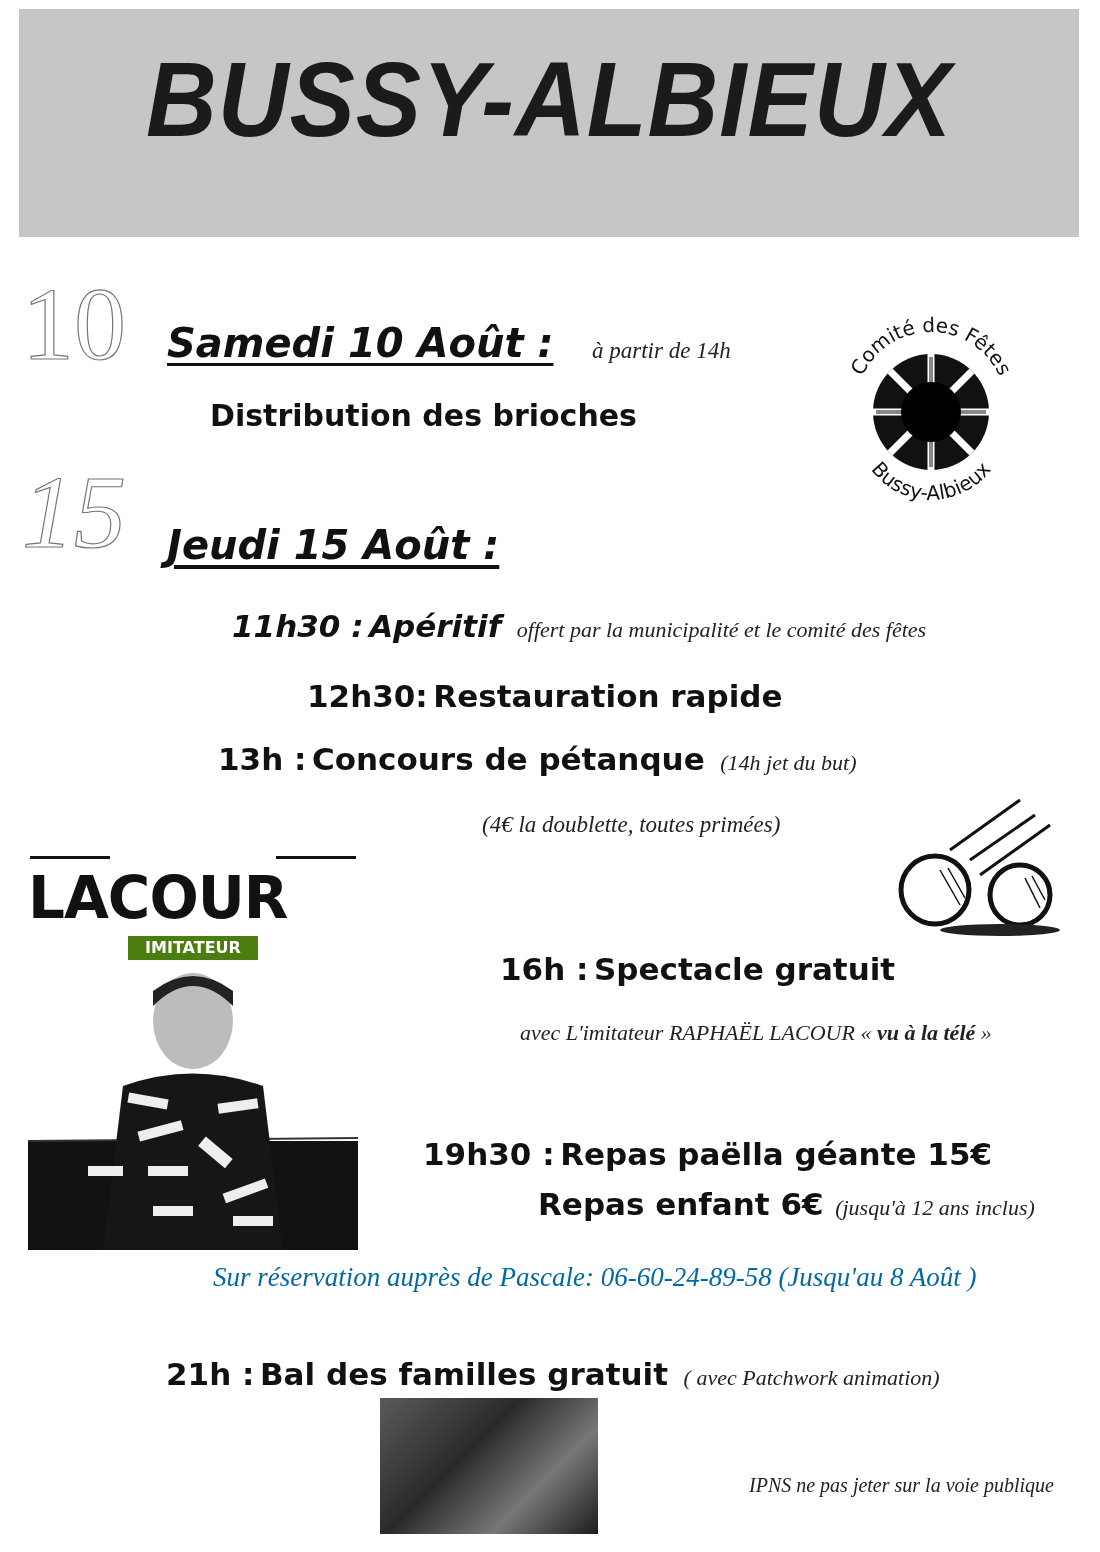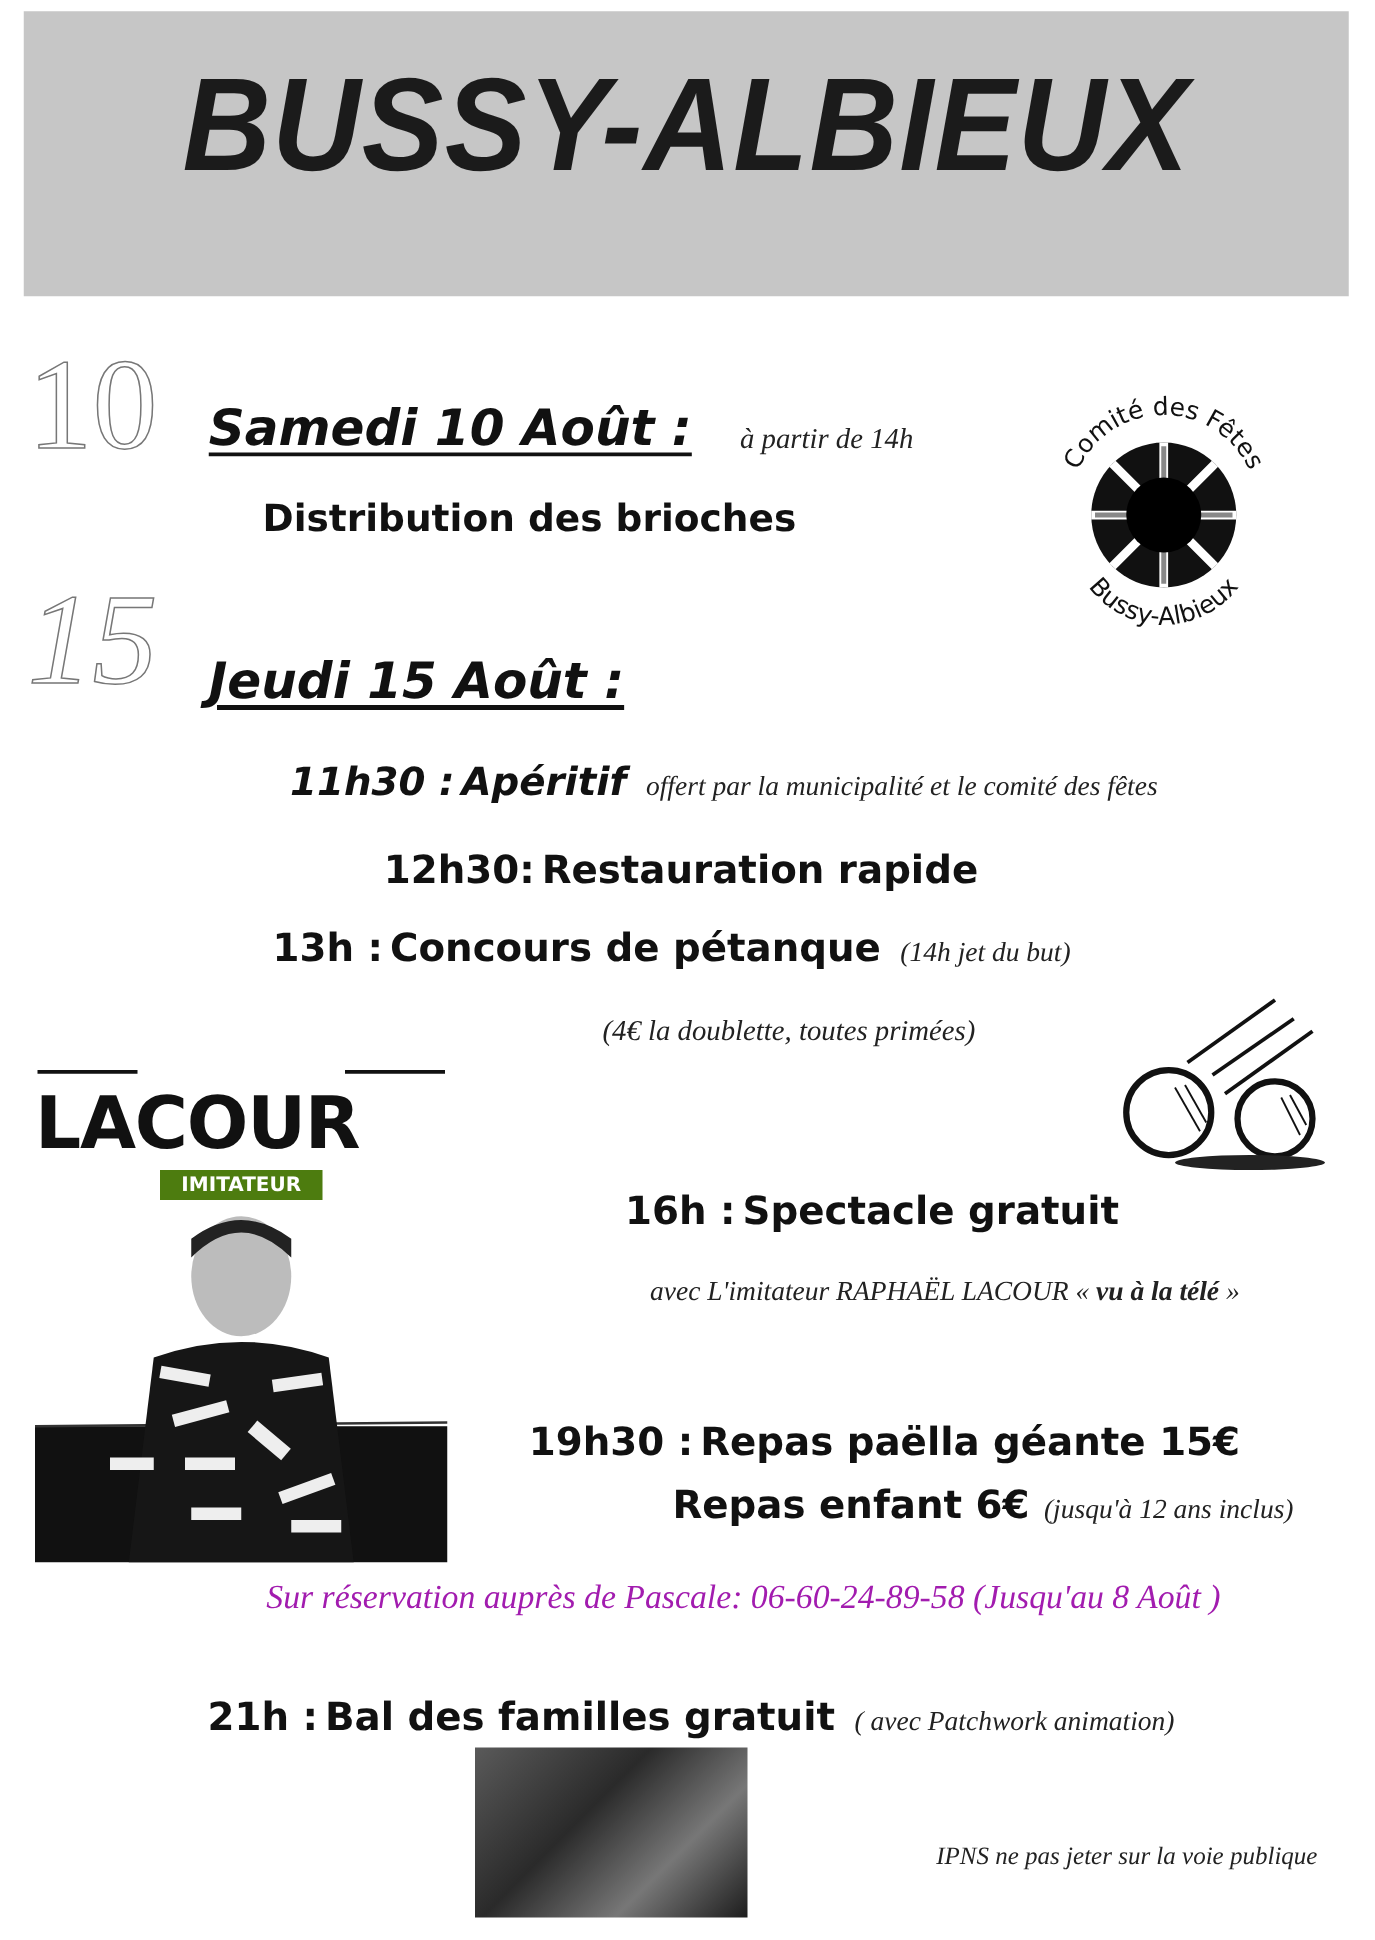--- a/index.html
+++ b/index.html
@@ -34,21 +34,21 @@
     font-weight:bold; font-size:58px; color:#111; letter-spacing:-1px; }
   .lacour-tag { position:absolute; left:100px; top:98px; width:130px; height:24px; background:#4d7c0f; color:#fff;
     font-family:"DejaVu Sans", sans-serif; font-weight:bold; font-size:16px; text-align:center; line-height:24px; }
   .lacour-photo { position:absolute; left:0; top:128px; width:330px; height:284px; }
 
   .petanque { position:absolute; left:880px; top:790px; width:190px; height:150px; }
   .band-photo { position:absolute; left:380px; top:1398px; width:218px; height:136px;
     background:linear-gradient(135deg,#5a5a5a 0%,#2a2a2a 40%,#777 70%,#1d1d1d 100%); }
 
   .reservation { position:absolute; left:213px; top:1262px; font-family:"Liberation Serif", serif; font-style:italic;
-    font-size:27px; color:#a21caf; white-space:nowrap; }
+    font-size:27px; color:#0369a1; white-space:nowrap; }
   .ipns { position:absolute; left:749px; top:1474px; font-family:"Liberation Serif", serif; font-style:italic; font-size:20px; color:#222; }
 </style>
 </head>
 <body>
 
 <div class="header">
   <div class="header-title">BUSSY-ALBIEUX</div>
 </div>
 
 <div class="big-num" style="left:22px;top:272px;">10</div>

